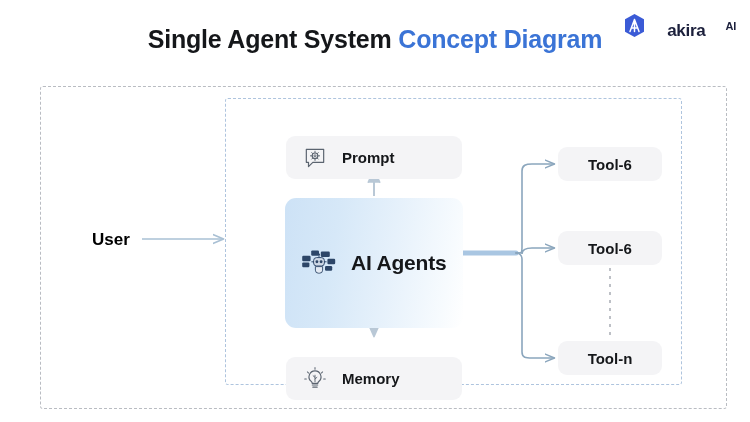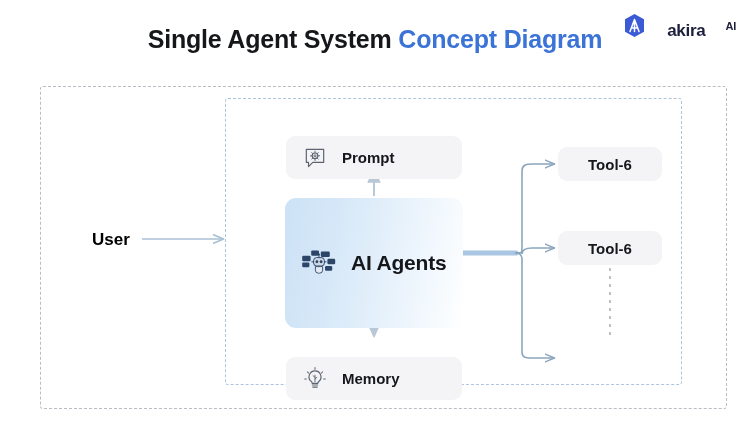--- a/index.html
+++ b/index.html
@@ -260,14 +260,17 @@
     </svg>
     <span class="node-label">Memory</span>
   </div>
 
   <div id="node-tool-1" class="node tool-node">
     <span class="node-label">Tool-6</span>
   </div>
   <div id="node-tool-2" class="node tool-node">
     <span class="node-label">Tool-6</span>
   </div>
+  <div id="node-tool-n" class="node tool-node">
+    <span class="node-label">Tool-n</span>
+  </div>
 
 </div>
 
 </body></html>

